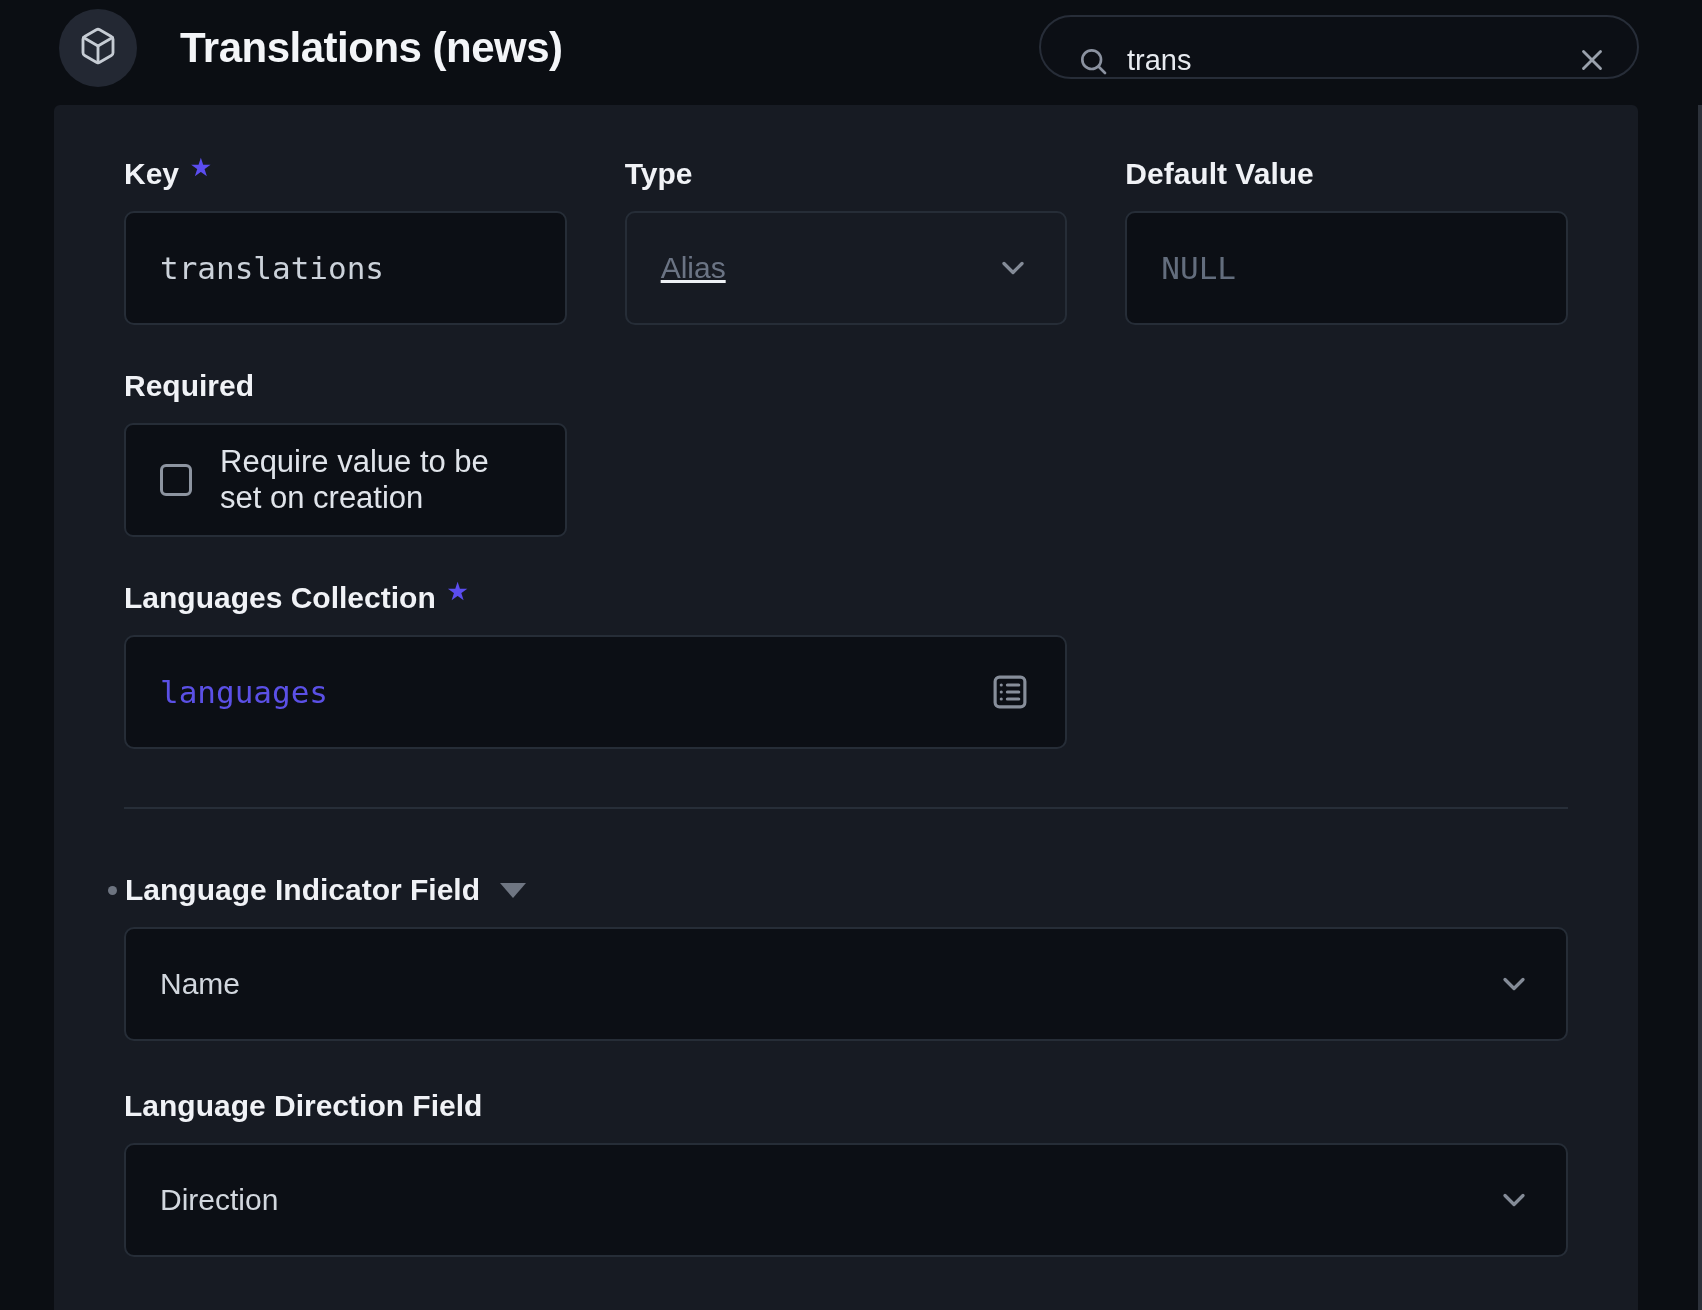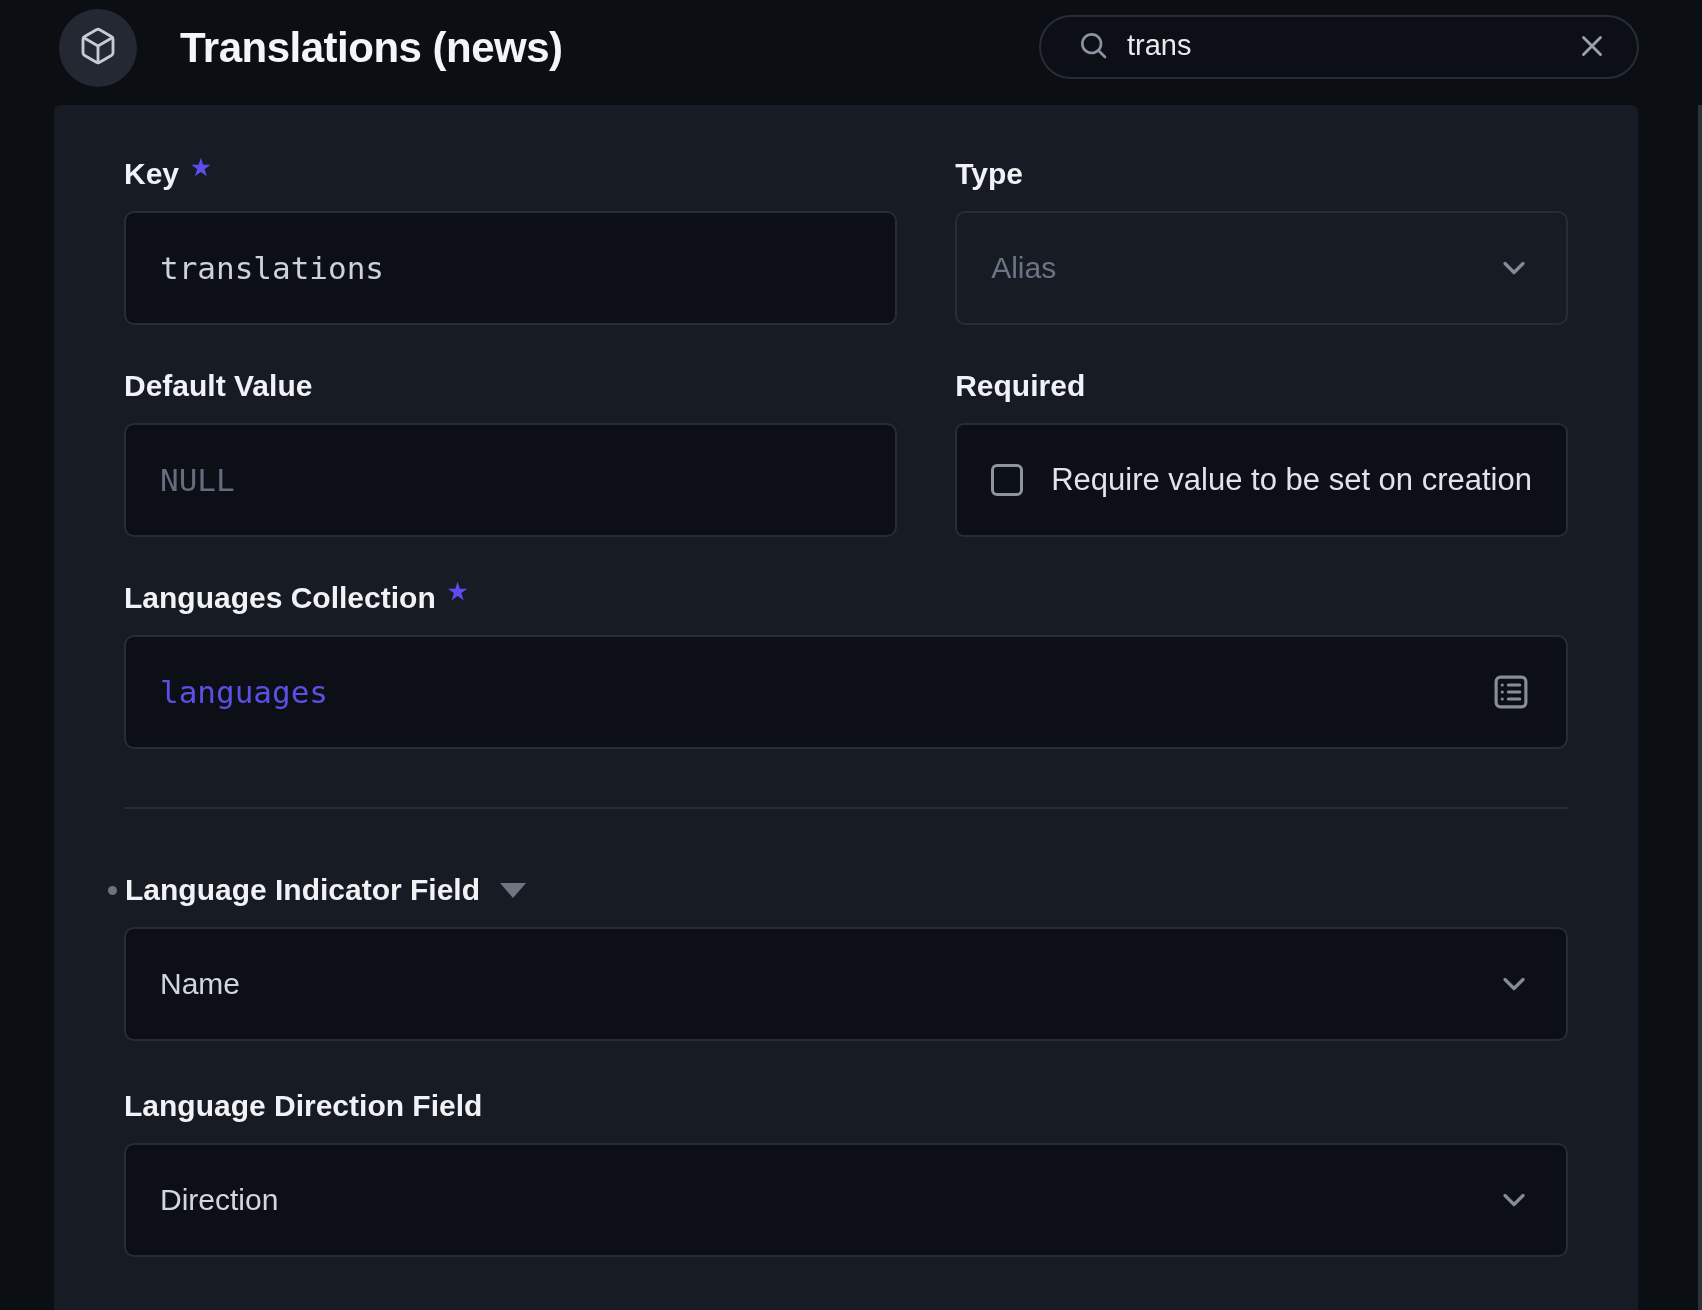--- a/index.html
+++ b/index.html
@@ -25,57 +25,57 @@
   }
   .icon-circle svg { width:40px; height:40px; stroke:#c6ccd4; }
   .page-title {
     position:absolute; left:180px; top:0; height:96px;
     display:flex; align-items:center;
     font-size:42px; font-weight:700; letter-spacing:-0.5px; color:#f3f5f8;
   }
   .search-pill {
     position:absolute; right:63px; top:15px; width:600px; height:64px;
     border:2px solid #272d38; border-radius:32px; background:#0c0f15;
-    display:flex; align-items:flex-start; padding:12px 28px 0 36px;
+    display:flex; align-items:flex-end; padding:0 28px 0 36px;
   }
   .search-pill svg.mag { width:32px; height:32px; stroke:#8b92a0; flex:0 0 auto; }
   .search-input {
     flex:1; background:transparent; border:none; outline:none;
     color:#e7eaef; font-size:29px; margin-left:18px;
     font-family:"Liberation Sans", sans-serif;
   }
   .search-close { width:34px; height:34px; cursor:pointer; flex:0 0 auto; }
   .search-close svg { width:34px; height:34px; stroke:#9aa1ac; }
 
   
   .panel {
     position:absolute; left:54px; top:105px; width:1584px; height:1205px;
     background:#171b23; border-radius:6px 6px 0 0;
     padding:52px 70px 0 70px;
   }
 
   .form-grid {
-    display:grid; grid-template-columns:1fr;
+    display:grid; grid-template-columns:1fr 1fr 1fr;
     column-gap:58px; row-gap:44px;
   }
   .span2 { grid-column:1 / span 2; }
 
   .field-label {
     font-size:30px; font-weight:600; color:#f0f2f6;
     margin-bottom:20px; display:flex; align-items:center;
   }
   .req-star { color:#5b4df0; font-size:22px; margin-left:12px; transform:translateY(-6px); }
 
   .box {
     height:114px; border-radius:10px; border:2px solid #262d37;
     display:flex; align-items:center; padding:0 34px;
     font-size:30px;
   }
   .box-dark { background:#0c0f15; }
-  .box-flat { background:#171b23; }
+  .box-flat { background:#171b23;text-decoration:underline; }
 
   input.value-input {
     background:transparent; border:none; outline:none; width:100%;
     font-size:31px; color:#ccd2da;
     font-family:"DejaVu Sans Mono", monospace;
   }
   input.value-input::placeholder { color:#636d7d; opacity:1; }
   .purple-value { color:#5b50e6 !important; }
 
   .select-box { justify-content:space-between; cursor:pointer; }

